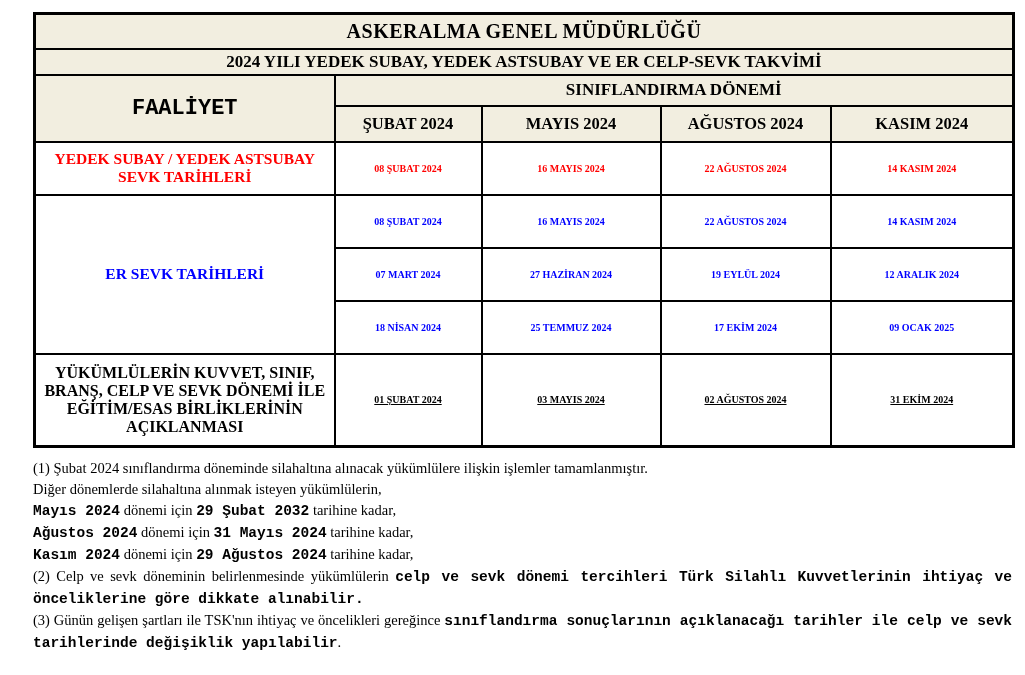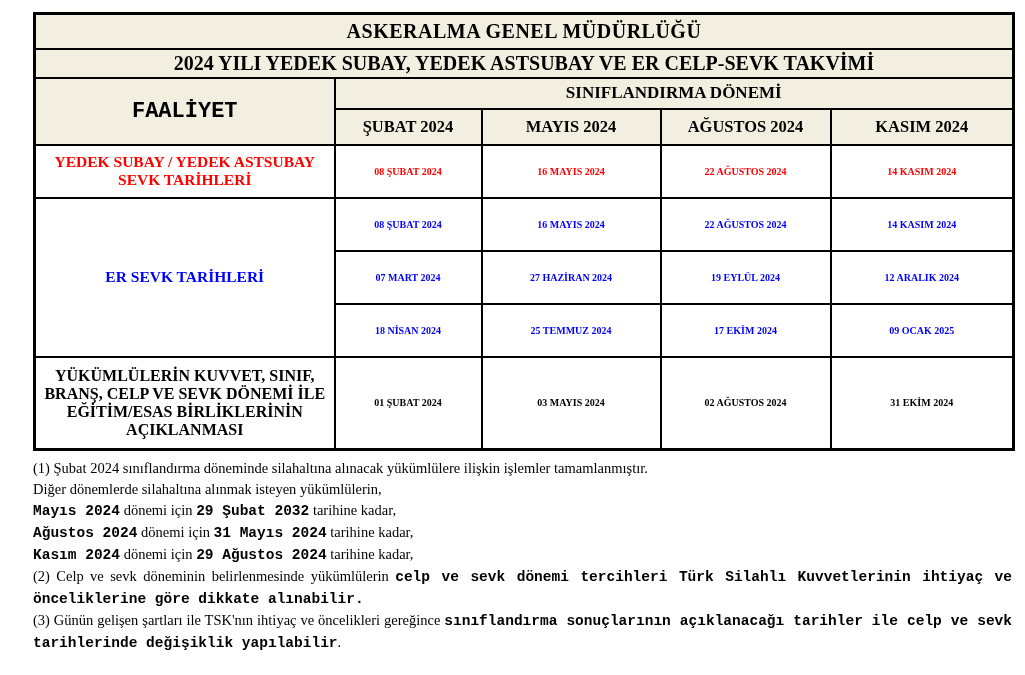--- a/index.html
+++ b/index.html
@@ -42,21 +42,21 @@
   .row-blue{height:53px;}
   .row-last{height:93px;}
 
   td.title-cell{
     background:var(--header-bg);
     font-size:20px;
     letter-spacing:0.5px;
   }
   td.subtitle-cell{
     background:var(--header-bg);
-    font-size:20px;
+    font-size:17px;
   }
   td.head-cell{
     background:var(--header-bg);
     font-size:17px;
   }
   td.faaliyet-cell{
     background:var(--header-bg);
     font-size:22px;
     font-family:Liberation Mono, monospace;
   }
@@ -71,21 +71,21 @@
   td.label-red{color:var(--red);}
   td.label-blue{color:var(--blue);}
   td.label-justify{
     text-align:justify;
     font-size:16px;
     padding:4px 6px;
   }
   td.date-cell{font-size:10px;}
   td.date-red{color:var(--red);}
   td.date-blue{color:var(--blue);}
-  td.date-black{color:var(--ink);}
+  td.date-black{color:var(--ink);text-decoration:underline;}
 
   .footnotes{
     position:absolute;left:33px;top:458px;width:979px;
     font-size:14.5px;
     line-height:21px;
     color:var(--ink);
   }
   .footnotes .just{text-align:justify;}
   .footnotes b{font-weight:bold;font-family:Liberation Mono, monospace;}
 </style>

